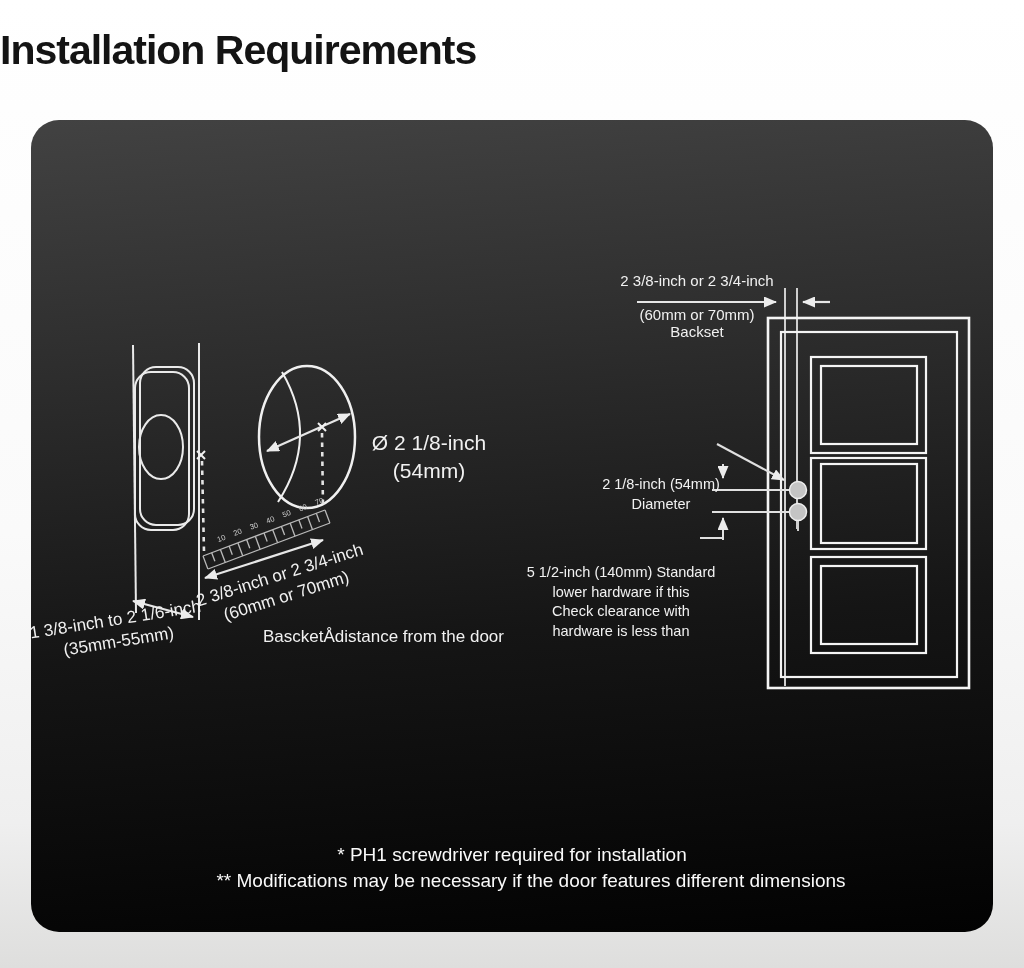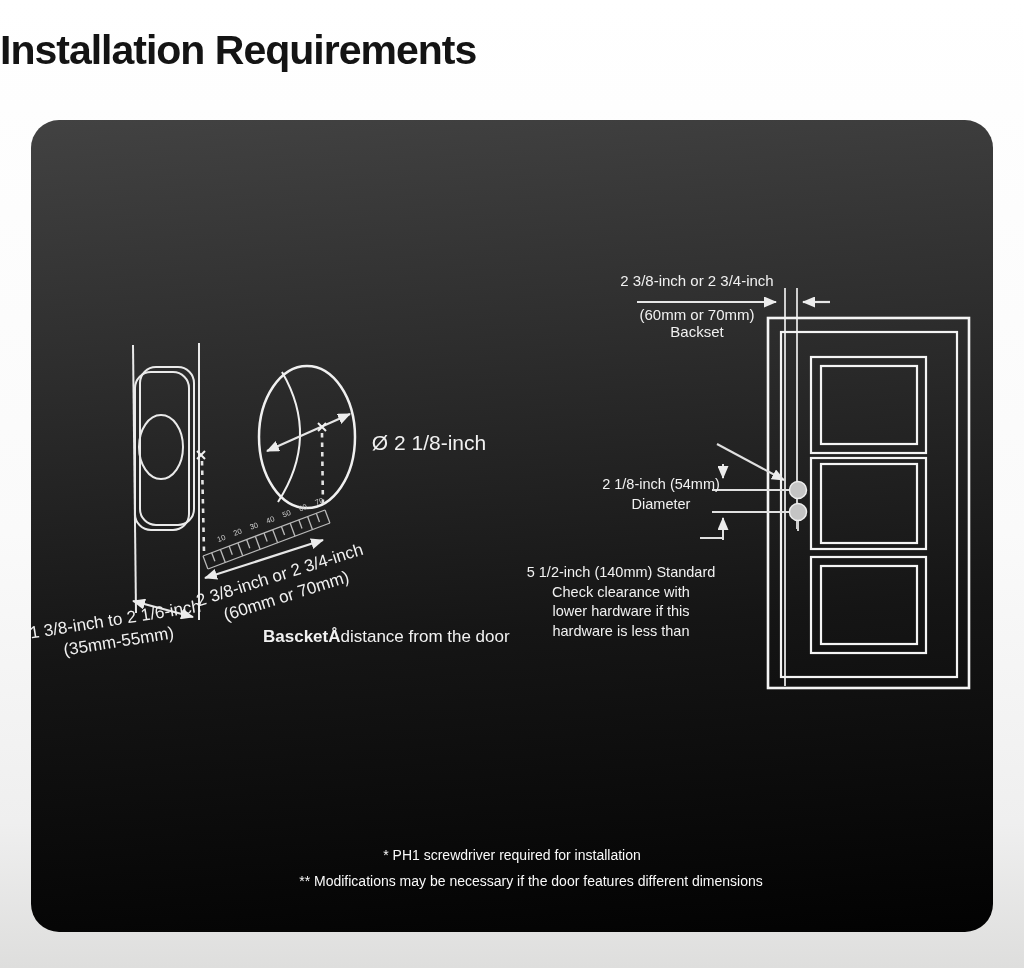--- a/index.html
+++ b/index.html
@@ -17,24 +17,24 @@
     border-radius:28px;
     background:linear-gradient(176deg,#424242 0%,#2e2e2e 28%,#151515 62%,#020202 100%);
   }
   .panel svg{position:absolute;left:0;top:0;}
   .lbl{position:absolute;color:#f1f1f1;}
   .ctr{text-align:center;}
   .f15{font-size:15px;line-height:17px;}
   .f145{font-size:14.5px;line-height:19.5px;margin-top:38px;}
   .f17{font-size:17px;line-height:21.5px;}
   .f21{font-size:21px;line-height:28px;}
-  .f19{font-size:14px;line-height:26px;}
+  .f19{font-size:19px;line-height:26px;}
   .rot17{transform:rotate(-17.5deg);}
   .rot9{transform:rotate(-9deg);}
-  .bold{font-weight:700;text-align:center;}
+  .bold{font-weight:400;text-align:center;}
   .ruler-nums{
     position:absolute;left:188px;top:415px;width:113px;height:9px;
     display:flex;justify-content:space-between;
     transform:rotate(-20.6deg);transform-origin:left bottom;
     font-size:7.5px;color:#cfcfcf;
   }
   .footnote{position:absolute;left:0;width:962px;text-align:center;color:#fafafa;}
 </style>
 </head>
 <body>
@@ -148,20 +148,21 @@
       <line x1="669" y1="418" x2="693" y2="418"></line>
     </g>
 
     <g stroke="#e0e0e0" stroke-width="2">
       <line x1="686" y1="324" x2="753" y2="360" marker-end="url(#ah)"></line>
     </g>
   </svg>
 
   <div class="lbl f21 ctr" style="left:318px;top:273px;width:160px;margin-top:36px;">
     <div>Ø 2 1/8-inch</div>
+    <div>(54mm)</div>
   </div>
 
   <div class="ruler-nums">
     <span>10</span>
     <span>20</span>
     <span>30</span>
     <span>40</span>
     <span>50</span>
     <span>60</span>
     <span>70</span>
@@ -188,21 +189,21 @@
     <div>Backset</div>
   </div>
 
   <div class="lbl f145 ctr" style="left:530px;top:317px;width:200px;">
     <div>2 1/8-inch (54mm)</div>
     <div>Diameter</div>
   </div>
 
   <div class="lbl f145 ctr" style="left:470px;top:405px;width:240px;text-align:center;">
     <div>5 1/2-inch (140mm) Standard</div>
+    <div>lower hardware if this</div>
     <div>Check clearance with</div>
-    <div>lower hardware if this</div>
     <div>hardware is less than</div>
   </div>
 
   <div class="footnote f19" style="top:722px;">* PH1 screwdriver required for installation</div>
   <div class="footnote f19" style="top:748px;padding-left:19px;">** Modifications may be necessary if the door features different dimensions</div>
 
 </div>
 
 </body></html>

